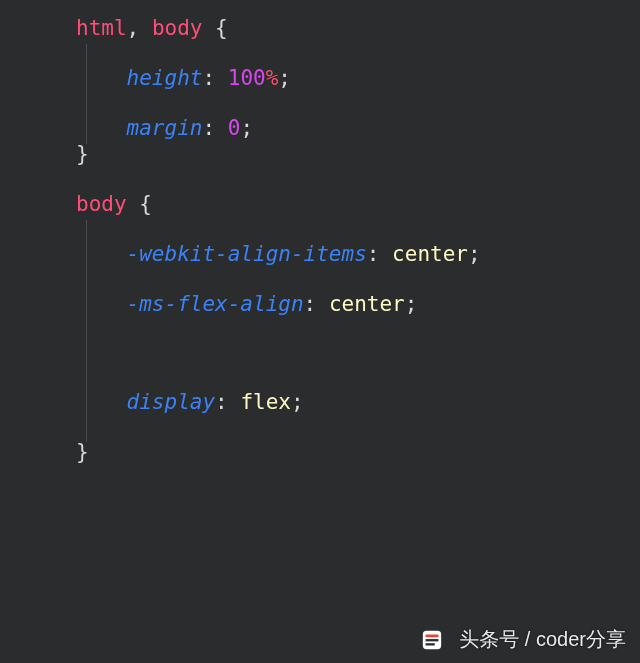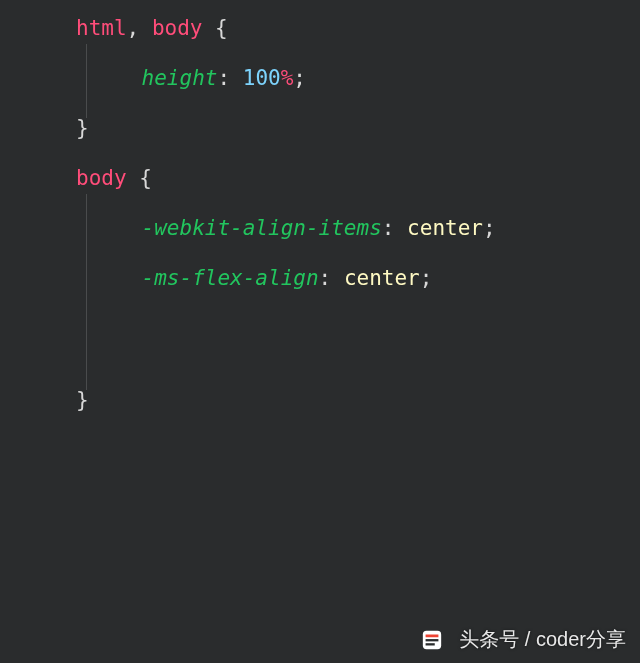--- a/index.html
+++ b/index.html
@@ -26,23 +26,23 @@
     margin: 0;
     position: relative;
     height: 26px;
   }
   .spacer {
     height: 24px;
   }
   .tok-sel  { color: #ff4d7a; }
   .tok-comma{ color: #d8d8d8; }
   .tok-brace{ color: #d8d8d8; }
-  .tok-prop { color: #22c55e; font-style: italic; margin-left: 15px; }
+  .tok-prop { color: #3b82f6; font-style: italic; }
   .tok-val  { color: #fef9c3; }
-  .tok-num  { color: #7dd3fc; }
+  .tok-num  { color: #d946ef; }
   .tok-unit { color: #ff4d7a; }
   .tok-punc { color: #d8d8d8; }
   .guide {
     position: absolute;
     left: 70px;
     top: 0;
     bottom: 0;
     width: 1px;
     background: #4a4c4d;
   }
@@ -71,36 +71,38 @@
 
 <div class="code">
 
   <div class="line"><span class="tok-sel">html</span><span class="tok-comma">, </span><span class="tok-sel">body</span><span> </span><span class="tok-brace">{</span></div>
 
   <div class="rule-block">
     <div class="guide"></div>
     <div class="spacer"></div>
     <div class="line">    <span class="tok-prop">height</span><span class="tok-punc">: </span><span class="tok-num">100</span><span class="tok-unit">%</span><span class="tok-punc">;</span></div>
     <div class="spacer"></div>
+    <div class="line">    <span class="tok-prop">margin</span><span class="tok-punc">: </span><span class="tok-num">0</span><span class="tok-punc">;</span></div>
   </div>
   <div class="line"><span class="tok-brace">}</span></div>
 
   <div class="spacer"></div>
 
   <div class="line"><span class="tok-sel">body</span><span> </span><span class="tok-brace">{</span></div>
 
   <div class="rule-block">
     <div class="guide"></div>
     <div class="spacer"></div>
     <div class="line">    <span class="tok-prop">-webkit-align-items</span><span class="tok-punc">: </span><span class="tok-val">center</span><span class="tok-punc">;</span></div>
     <div class="spacer"></div>
     <div class="line">    <span class="tok-prop">-ms-flex-align</span><span class="tok-punc">: </span><span class="tok-val">center</span><span class="tok-punc">;</span></div>
     <div class="spacer"></div>
     <div class="spacer"></div>
     <div class="spacer"></div>
+    <div class="line">    <span class="tok-prop">display</span><span class="tok-punc">: </span><span class="tok-val">flex</span><span class="tok-punc">;</span></div>
     <div class="spacer"></div>
   </div>
   <div class="line"><span class="tok-brace">}</span></div>
 
 </div>
 
 <div class="watermark">
   <svg viewBox="0 0 24 24">
     <rect x="2" y="2" width="20" height="20" rx="4" fill="#ffffff"></rect>
     <rect x="5" y="6" width="14" height="3" fill="#e43"></rect>

